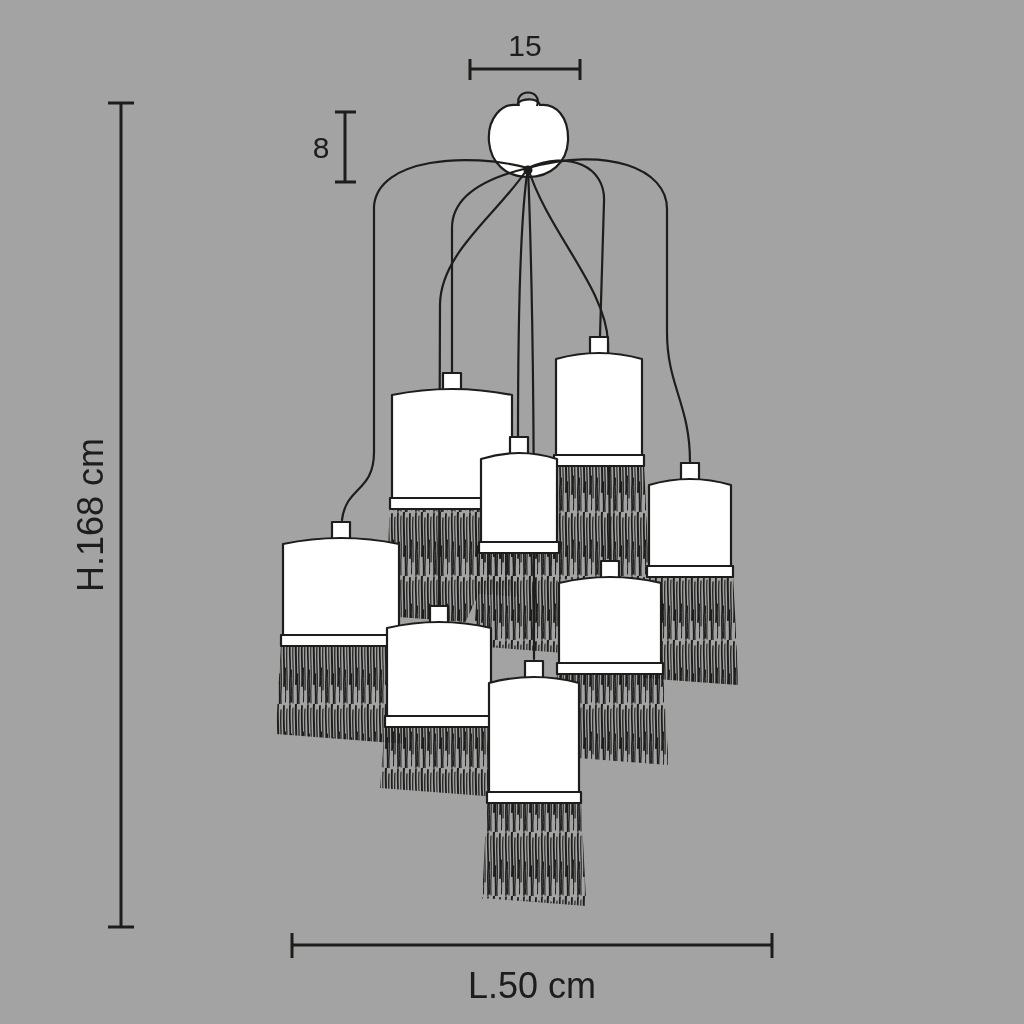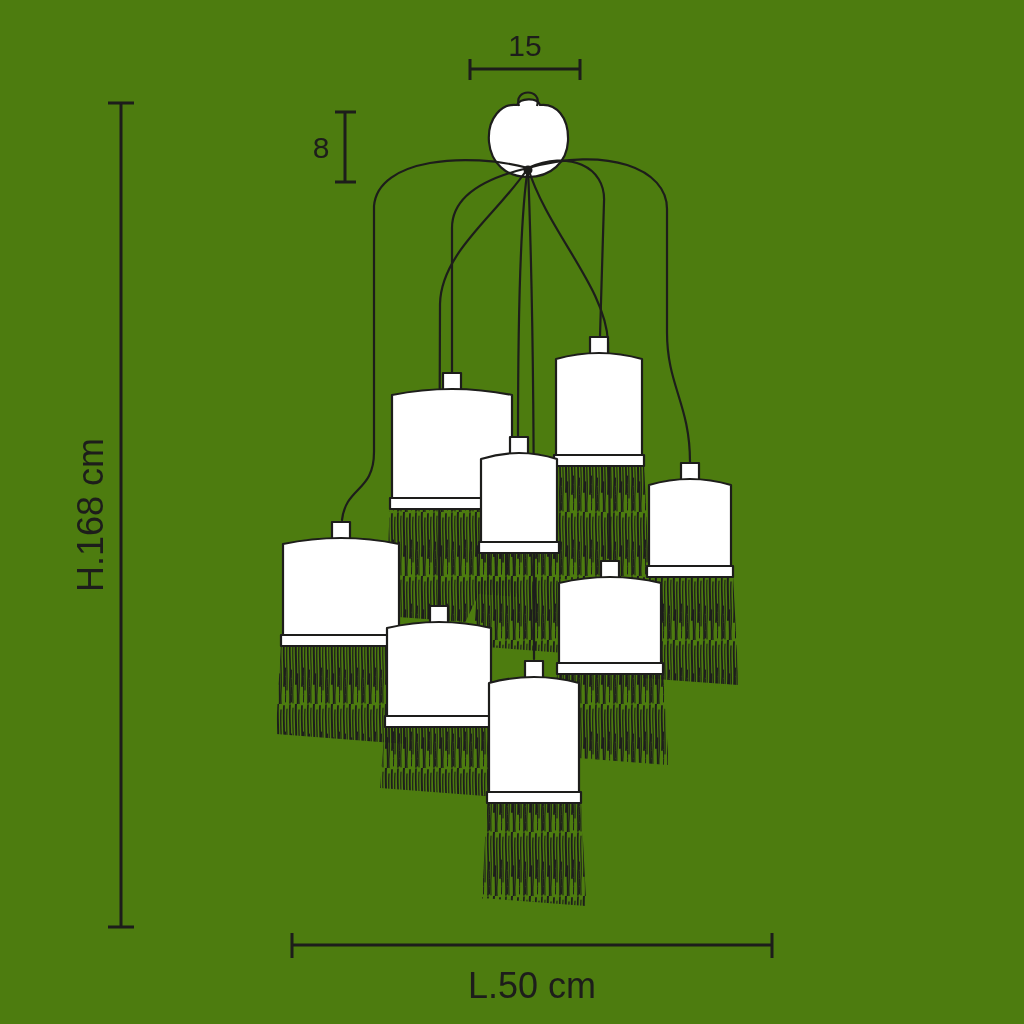--- a/index.html
+++ b/index.html
@@ -1,16 +1,16 @@
 <!DOCTYPE html>
 <html><head>
 <meta charset="utf-8">
 <style>
   html,body{margin:0;padding:0;background:#ffffff;}
-  .stage{width:1024px;height:1024px;position:relative;background:#4d7c0f;overflow:hidden;}
+  .stage{width:1024px;height:1024px;position:relative;background:#a3a3a3;overflow:hidden;}
   svg{display:block;}
   svg text{font-family:"Liberation Sans", sans-serif;fill:#1d1d1b;}
   .ln{stroke:#1d1d1b;stroke-width:2.2;stroke-linejoin:round;}
   .fw{fill:#ffffff;}
   .nf{fill:none;}
   .dim{stroke:#1d1d1b;stroke-width:3;stroke-linecap:butt;}
   .cord{stroke:#1d1d1b;stroke-width:2.2;fill:none;stroke-linecap:round;}
 </style>
 </head>
 <body>

